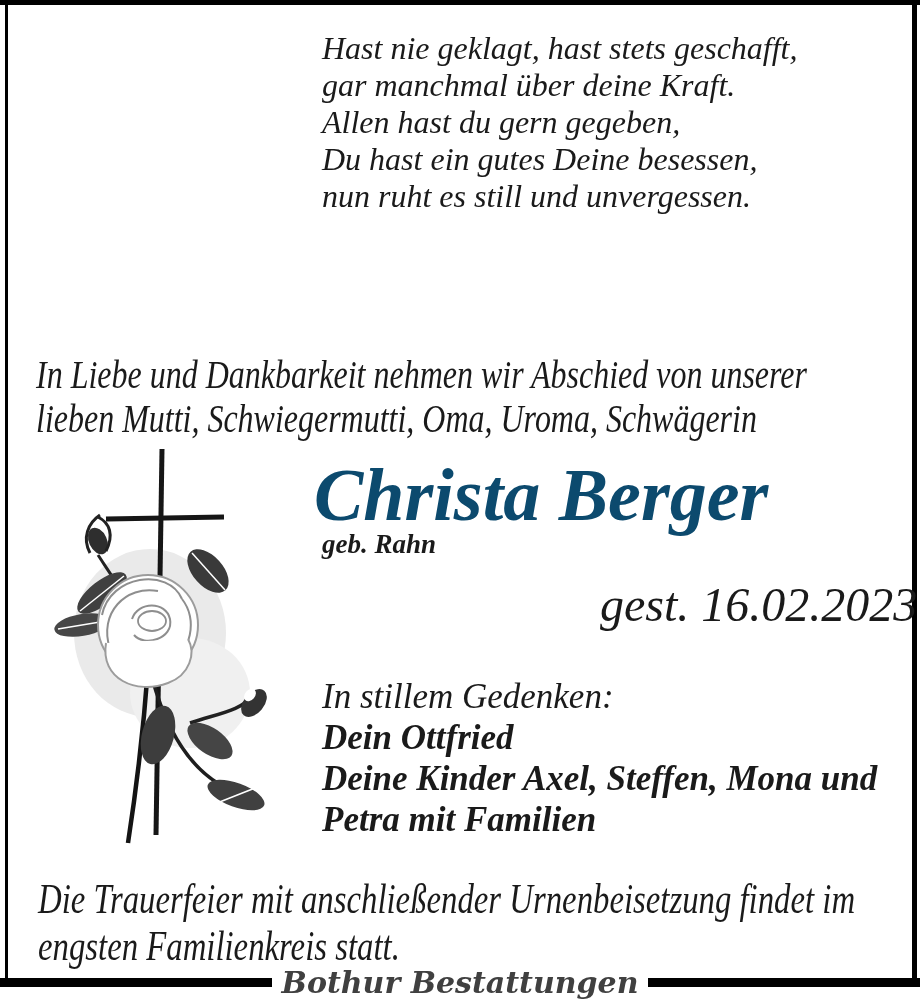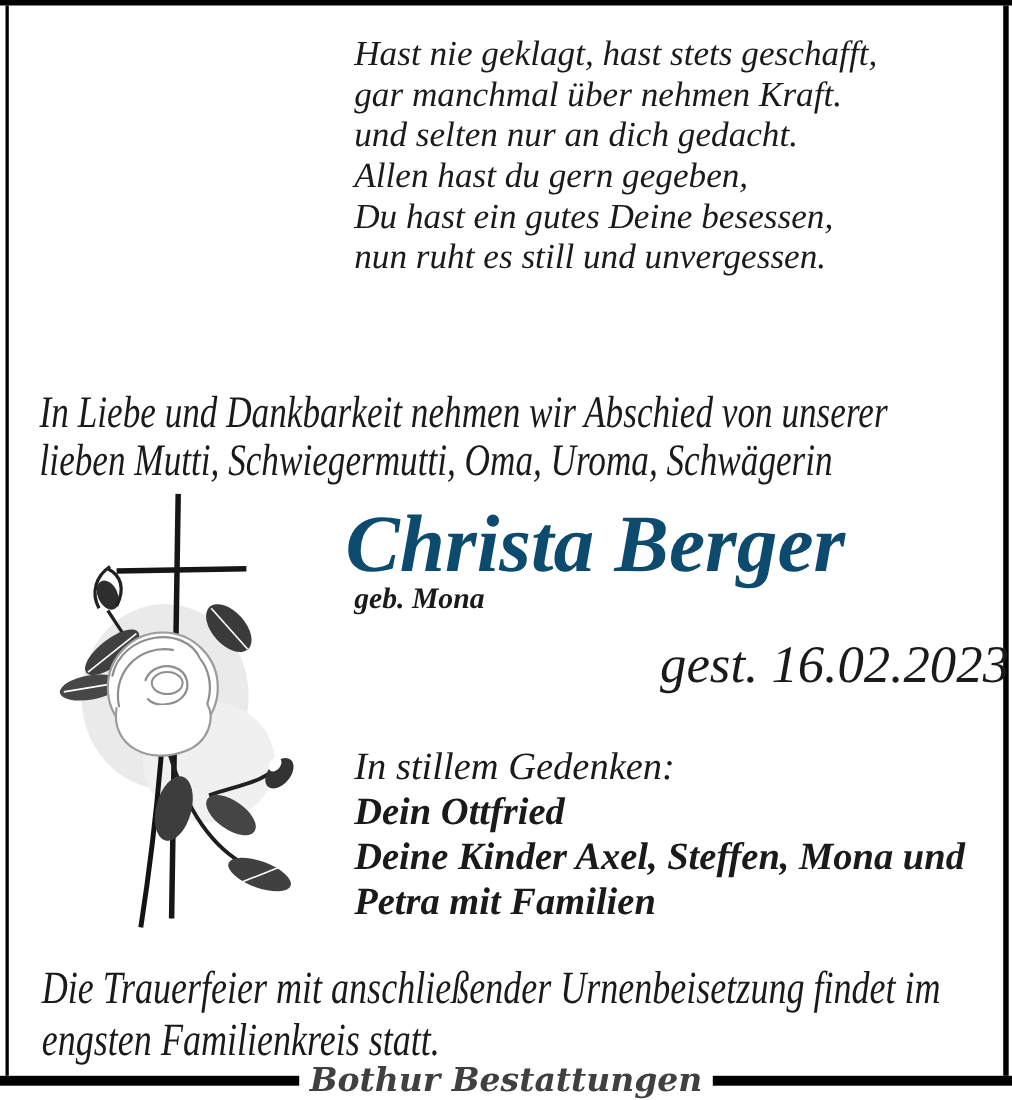--- a/index.html
+++ b/index.html
@@ -94,22 +94,21 @@
 <body>
 
 <div id="notice">
 
   <div class="border-top"></div>
   <div class="border-left"></div>
   <div class="border-right"></div>
 
   <div class="poem">
     <div>Hast nie geklagt, hast stets geschafft,</div>
-    <div>gar manchmal über nehmen Kraft.</div>
-    <div>und selten nur an dich gedacht.</div>
+    <div>gar manchmal über deine Kraft.</div>
     <div>Allen hast du gern gegeben,</div>
     <div>Du hast ein gutes Deine besessen,</div>
     <div>nun ruht es still und unvergessen.</div>
   </div>
 
   <div class="intro">
     <div>In Liebe und Dankbarkeit nehmen wir Abschied von unserer</div>
     <div>lieben Mutti, Schwiegermutti, Oma, Uroma, Schwägerin</div>
   </div>
 
@@ -147,21 +146,21 @@
     <circle cx="108" cy="182" r="50" fill="#ffffff" stroke="#9c9c9c" stroke-width="2"></circle>
     <path d="M62,172 C 70,132 128,124 142,156" fill="none" stroke="#8e8e8e" stroke-width="2"></path>
     <path d="M70,206 C 58,170 86,142 118,148" fill="none" stroke="#8e8e8e" stroke-width="2"></path>
     <path d="M142,156 C 158,176 152,210 126,222" fill="none" stroke="#8e8e8e" stroke-width="2"></path>
     <path d="M92,176 C 98,158 126,158 130,176 C 134,196 104,204 94,192" fill="none" stroke="#8e8e8e" stroke-width="2"></path>
     <ellipse cx="112" cy="178" rx="14" ry="10" fill="none" stroke="#8e8e8e" stroke-width="1.8"></ellipse>
     <path d="M66,200 C 60,236 96,252 128,240 C 150,232 156,210 148,196" fill="#ffffff" stroke="#9c9c9c" stroke-width="2"></path>
   </svg>
 
   <div class="name">Christa Berger</div>
-  <div class="maiden">geb. Mona</div>
+  <div class="maiden">geb. Rahn</div>
   <div class="death-date">gest. 16.02.2023</div>
 
   <div class="memorial">
     <div class="heading">In stillem Gedenken:</div>
     <div class="mline">Dein Ottfried</div>
     <div class="mline">Deine Kinder Axel, Steffen, Mona und</div>
     <div class="mline">Petra mit Familien</div>
   </div>
 
   <div class="closing">

